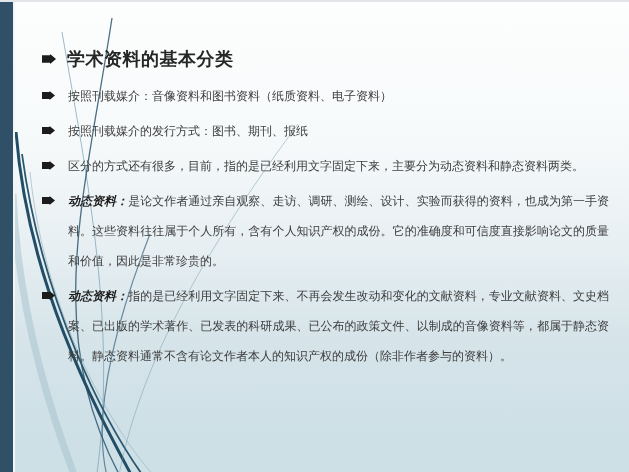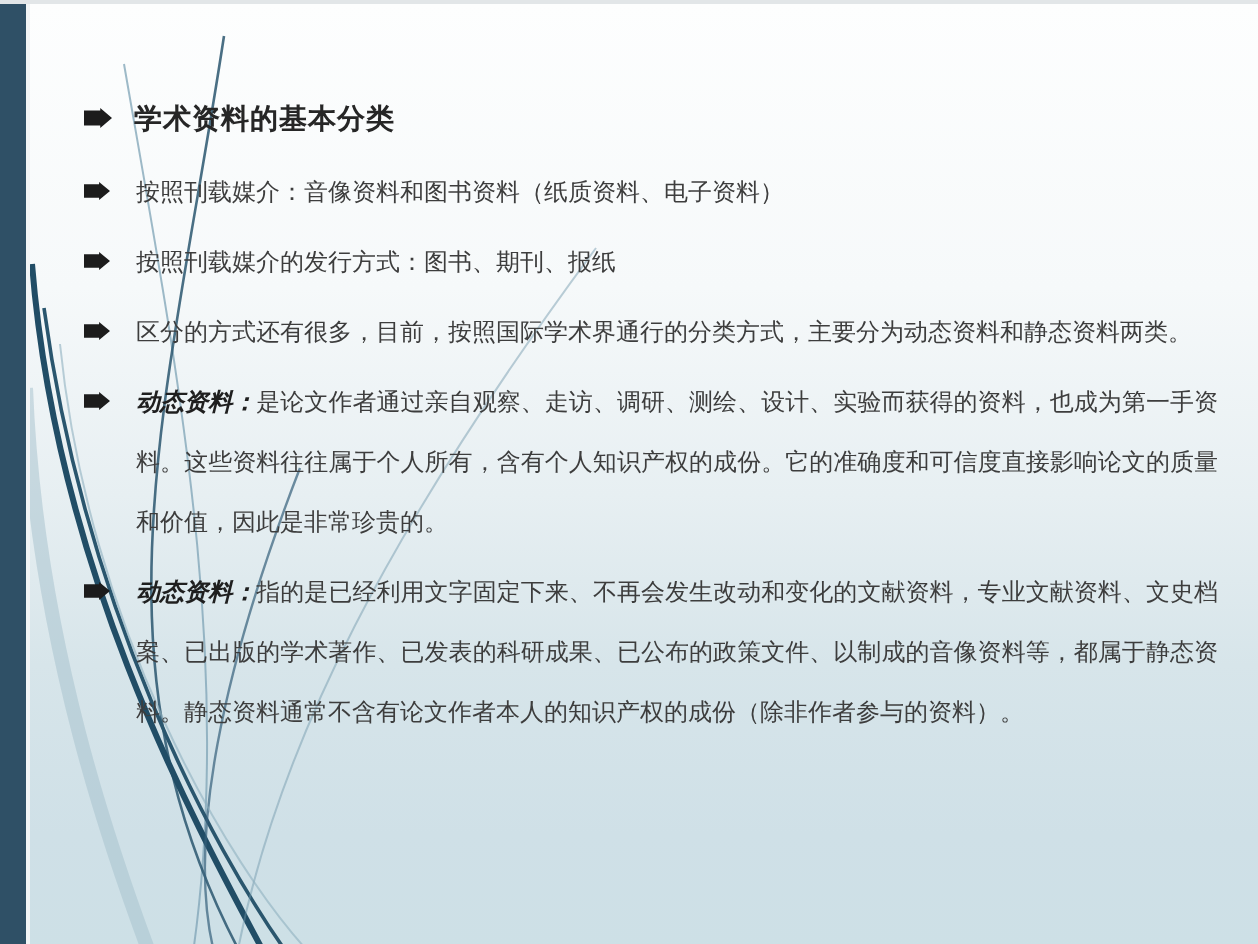--- a/index.html
+++ b/index.html
@@ -26,21 +26,21 @@
   }
   .title-row{display:flex;align-items:flex-start;margin-bottom:9px;}
   .bullet{
     flex:0 0 13px;width:13px;height:9px;
     margin-top:9px;margin-right:13px;
     background:#1c1c1c;
     clip-path:polygon(0 12%,58% 12%,58% 0,100% 50%,58% 100%,58% 88%,0 88%);
   }
   .title-row .bullet{flex-basis:14px;width:14px;height:10px;margin-top:8px;margin-right:11px;}
   .slide-title{
-    margin:0;font-size:14px;line-height:26px;
+    margin:0;font-size:18px;line-height:26px;
     font-weight:bold;color:#262626;letter-spacing:.5px;
   }
   .item{display:flex;align-items:flex-start;margin-bottom:5px;}
   .item .bullet{margin-top:10px;}
   .item p{
     margin:0;font-size:12px;line-height:30px;color:#3d3d3d;
     text-align:justify;text-justify:inter-ideograph;
   }
   .lead{color:#1f1f1f;font-weight:bold;font-style:italic;}
 </style>
@@ -75,21 +75,21 @@
     </div>
 
     <div class="item">
       <span class="bullet"></span>
       <p>按照刊载媒介的发行方式：图书、期刊、报纸</p>
     </div>
 
 
     <div class="item">
       <span class="bullet"></span>
-      <p>区分的方式还有很多，目前，按照国际学术界通行的分类方式，主要分为动态资料和静态资料两类。</p>
+      <p>区分的方式还有很多，目前，指的是已经利用文字固定下来，主要分为动态资料和静态资料两类。</p>
     </div>
 
     <div class="item">
       <span class="bullet"></span>
       <p><strong class="lead">动态资料：</strong><span>是论文作者通过亲自观察、走访、调研、测绘、设计、实验而获得的资料，也成为第一手资料。这些资料往往属于个人所有，含有个人知识产权的成份。它的准确度和可信度直接影响论文的质量和价值，因此是非常珍贵的。</span></p>
     </div>
 
     <div class="item">
       <span class="bullet"></span>
       <p><strong class="lead">动态资料：</strong><span>指的是已经利用文字固定下来、不再会发生改动和变化的文献资料，专业文献资料、文史档案、已出版的学术著作、已发表的科研成果、已公布的政策文件、以制成的音像资料等，都属于静态资料。静态资料通常不含有论文作者本人的知识产权的成份（除非作者参与的资料）。</span></p>

